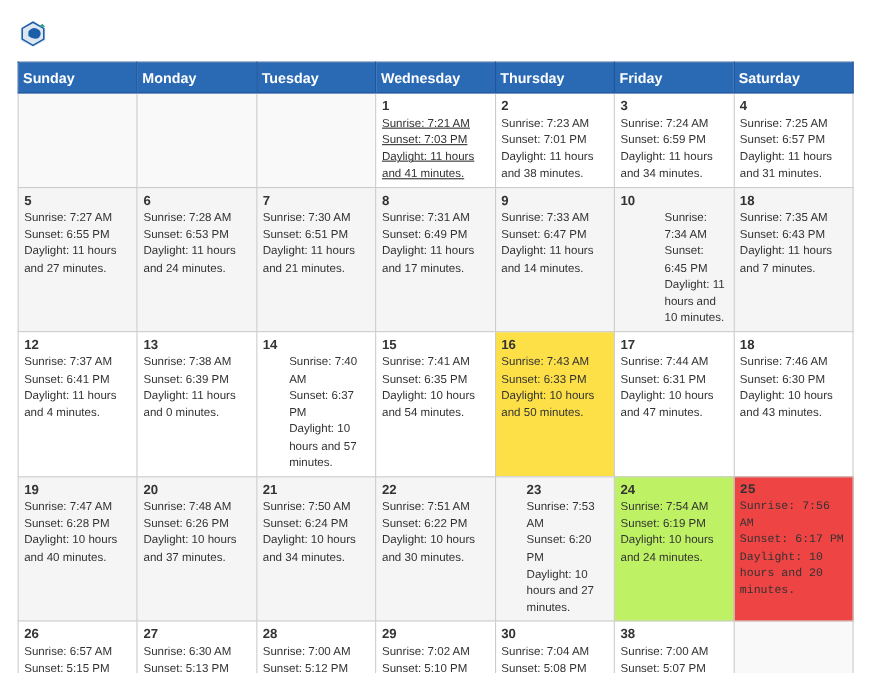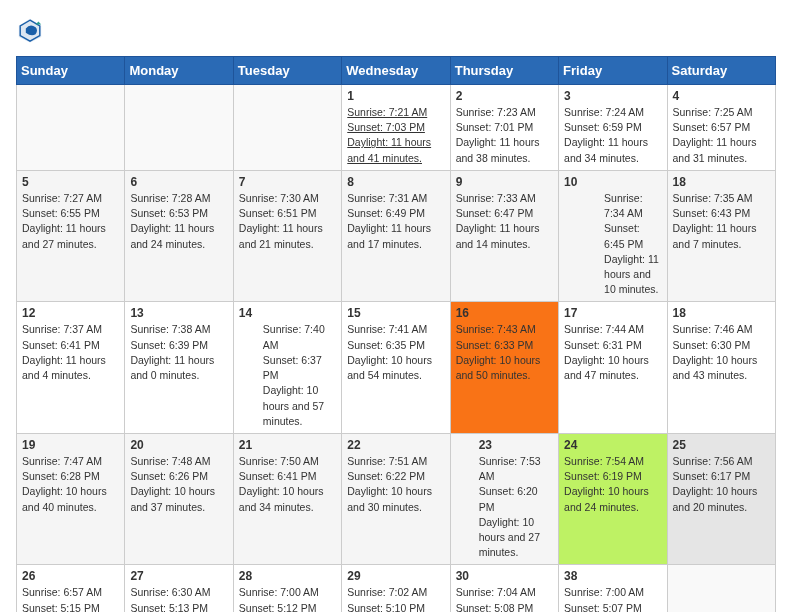--- a/index.html
+++ b/index.html
@@ -205,21 +205,21 @@
           <div class="cell-info" style="white-space: pre-line; margin-left: 24px;">Sunrise: 7:40 AM
 Sunset: 6:37 PM
 Daylight: 10 hours and 57 minutes.</div>
         </td>
         <td style="background: rgb(255, 255, 255);">
           <span class="day-num">15</span>
           <div class="cell-info" style="white-space: pre-line;">Sunrise: 7:41 AM
 Sunset: 6:35 PM
 Daylight: 10 hours and 54 minutes.</div>
         </td>
-        <td style="background: #f97316;">
+        <td style="background: #fde047;">
           <span class="day-num">16</span>
           <div class="cell-info" style="white-space: pre-line;">Sunrise: 7:43 AM
 Sunset: 6:33 PM
 Daylight: 10 hours and 50 minutes.</div>
         </td>
         <td style="background: rgb(255, 255, 255);">
           <span class="day-num">17</span>
           <div class="cell-info" style="white-space: pre-line;">Sunrise: 7:44 AM
 Sunset: 6:31 PM
 Daylight: 10 hours and 47 minutes.</div>
@@ -240,42 +240,42 @@
         </td>
         <td style="background: rgb(245, 245, 245);">
           <span class="day-num">20</span>
           <div class="cell-info" style="white-space: pre-line;">Sunrise: 7:48 AM
 Sunset: 6:26 PM
 Daylight: 10 hours and 37 minutes.</div>
         </td>
         <td style="background: rgb(245, 245, 245);">
           <span class="day-num">21</span>
           <div class="cell-info" style="white-space: pre-line;">Sunrise: 7:50 AM
-Sunset: 6:41 PM
+Sunset: 6:24 PM
 Daylight: 10 hours and 34 minutes.</div>
         </td>
         <td style="background: rgb(245, 245, 245);">
           <span class="day-num">22</span>
           <div class="cell-info" style="white-space: pre-line;">Sunrise: 7:51 AM
 Sunset: 6:22 PM
 Daylight: 10 hours and 30 minutes.</div>
         </td>
         <td style="background: rgb(245, 245, 245); padding-left: 28px;">
           <span class="day-num">23</span>
           <div class="cell-info" style="white-space: pre-line;">Sunrise: 7:53 AM
 Sunset: 6:20 PM
 Daylight: 10 hours and 27 minutes.</div>
         </td>
         <td style="background: #bef264;">
           <span class="day-num">24</span>
           <div class="cell-info" style="white-space: pre-line;">Sunrise: 7:54 AM
 Sunset: 6:19 PM
 Daylight: 10 hours and 24 minutes.</div>
         </td>
-        <td style="background: #e5e5e5;">
+        <td style="background: #ef4444; font-family: Liberation Mono, monospace;">
           <span class="day-num">25</span>
           <div class="cell-info" style="white-space: pre-line;">Sunrise: 7:56 AM
 Sunset: 6:17 PM
 Daylight: 10 hours and 20 minutes.</div>
         </td>
       </tr>
       <tr>
         <td style="background: rgb(255, 255, 255);">
           <span class="day-num">26</span>
           <div class="cell-info" style="white-space: pre-line;">Sunrise: 6:57 AM

